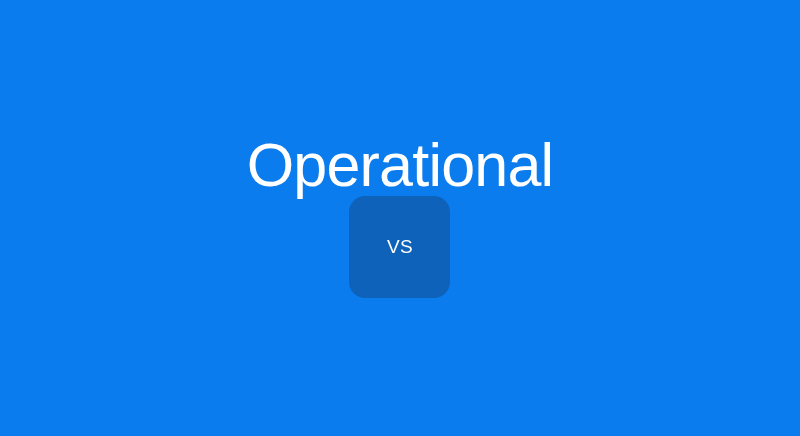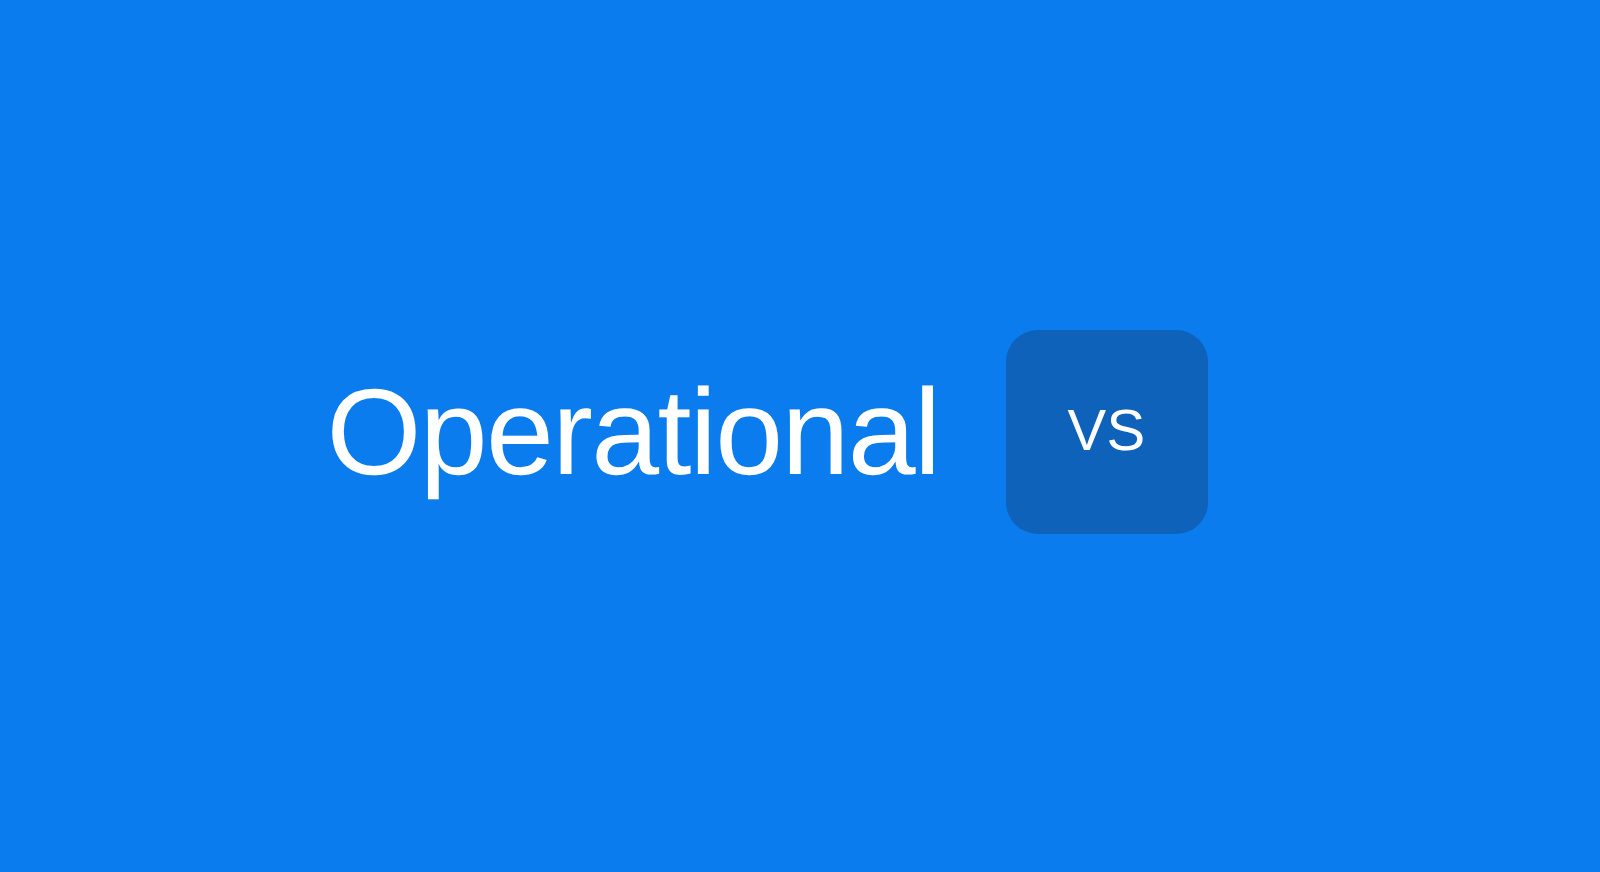--- a/index.html
+++ b/index.html
@@ -24,20 +24,21 @@
     align-items: center;
     justify-content: center;
   }
 
   .compare-row {
     display: flex;
     align-items: center;
     justify-content: center;
     
     transform: translateY(-2px);
+    flex-direction: column;
   }
 
   .side-label {
     color: #ffffff;
     font-family: "Liberation Sans", sans-serif;
     font-size: 61px;
     font-weight: 400;
     line-height: 1.0;
     letter-spacing: -0.8px;
     white-space: nowrap;
@@ -53,21 +54,21 @@
     background: #0e62b9;
     border-radius: 16px;
     display: flex;
     align-items: center;
     justify-content: center;
   }
 
   .vs-badge-text {
     color: #ffffff;
     font-family: "Liberation Sans", sans-serif;
-    font-size: 29px;
+    font-size: 19px;
     font-weight: 400;
     line-height: 1;
     letter-spacing: 0.2px;
     text-transform: uppercase;
     -webkit-font-smoothing: antialiased;
   }
 </style>
 </head>
 <body>
 

